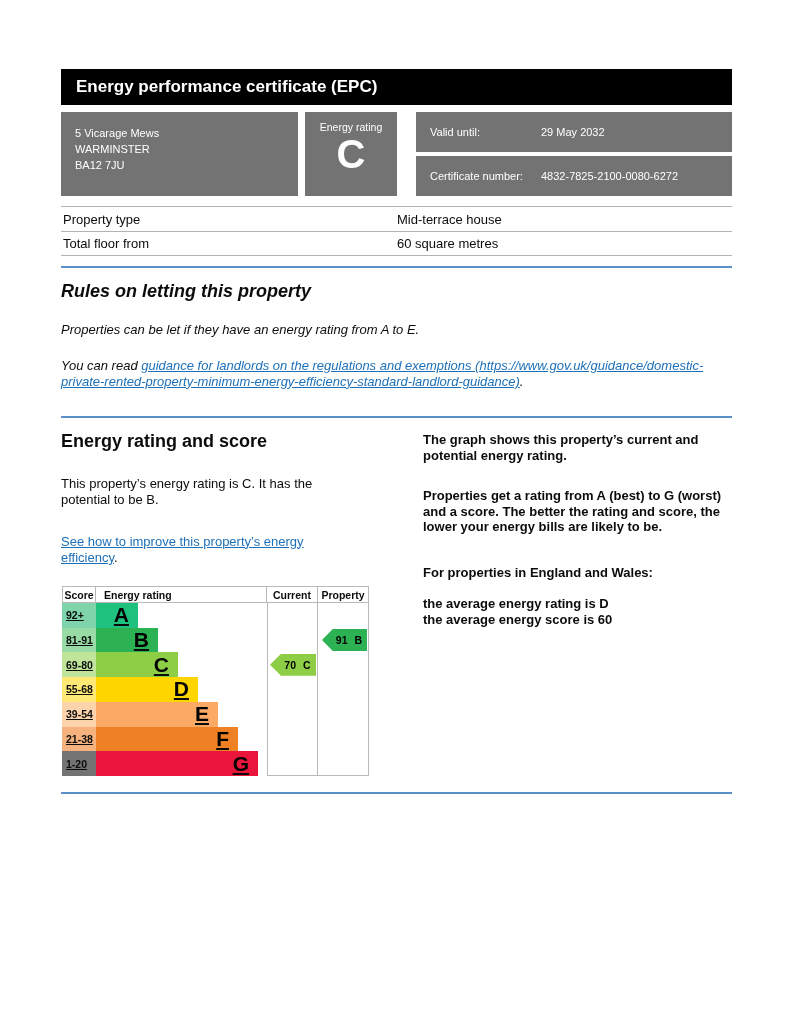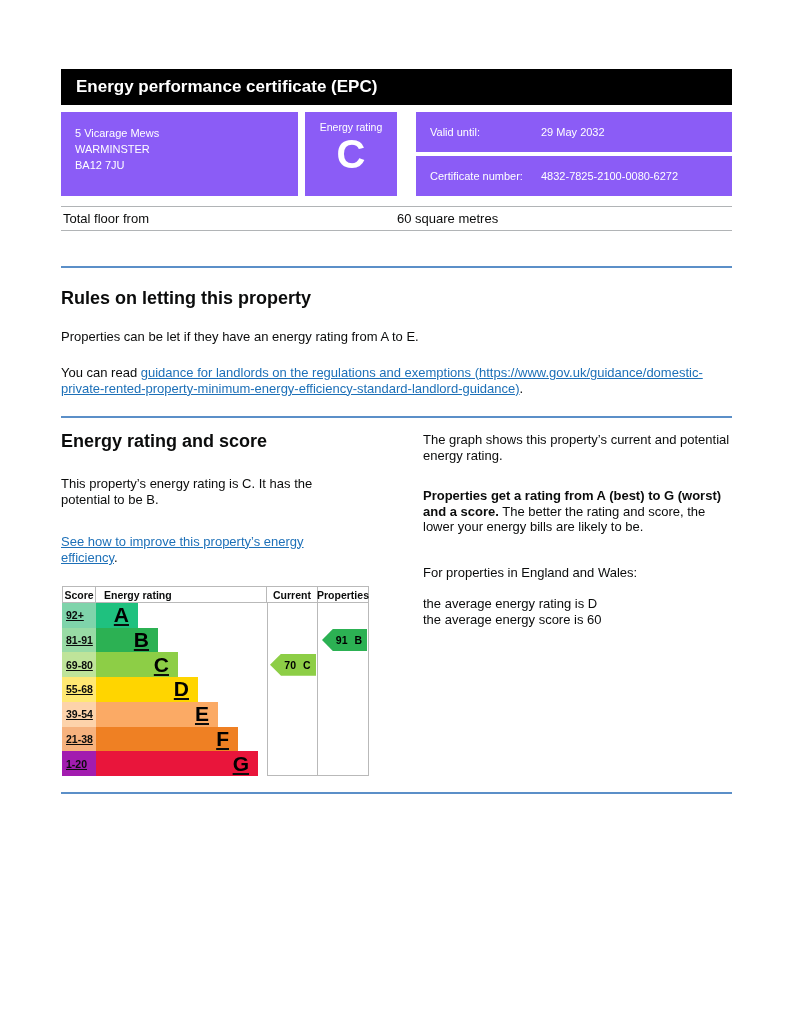--- a/index.html
+++ b/index.html
@@ -14,21 +14,21 @@
   .page { position: absolute; left: 0; top: 0; width: 793px; height: 1024px; }
 
   
   .title-bar {
     position: absolute; left: 61px; top: 69px; width: 671px; height: 36px;
     background: #000000; color: #ffffff;
     display: flex; align-items: center; padding-left: 15px;
     font-size: 17px; font-weight: bold;
   }
   .header-boxes { position: absolute; left: 61px; top: 112px; width: 671px; height: 84px; display: flex; }
-  .box-blue { background: #8b5cf6; color: #ffffff; }
+  .box-blue { background: #737373; color: #ffffff; }
   .address-box { width: 237px; height: 84px; padding: 14px 0 0 14px; font-size: 11px; line-height: 1.45; }
   .box-gap { width: 7px; }
   .rating-box { width: 92px; height: 84px; display: flex; flex-direction: column; align-items: center; padding-top: 9px; }
   .rating-box .rating-label { font-size: 10.5px; }
   .rating-box .rating-value { font-size: 40px; font-weight: bold; line-height: 1.05; }
   .right-stack { width: 328px; height: 84px; display: flex; flex-direction: column; justify-content: space-between; padding-left: 12px; }
   .info-row { height: 40px; display: flex; align-items: center; font-size: 11px; position: relative; }
   .info-row .info-label { margin-left: 14px; }
   .info-row .info-value { position: absolute; left: 125px; font-weight: normal; }
 
@@ -41,28 +41,28 @@
 
   .blue-rule { position: absolute; left: 61px; width: 671px; height: 2px; background: #5b8fc8; }
   #rule1 { top: 266px; }
   #rule2 { top: 416px; }
   #rule3 { top: 792px; }
 
   h2.section-heading { font-size: 18px; font-weight: bold; color: #0b0c0c; }
   p.body-text { font-size: 13px; line-height: 1.22; }
   a.doc-link { color: #1d70b8; text-decoration: underline; }
 
-  .rules-section { position: absolute; left: 61px; top: 288px; width: 671px; }
+  .rules-section { position: absolute; left: 61px; top: 281px; width: 671px; font-style: italic; }
   .rules-section .p1 { margin-top: 20px; }
   .rules-section .p2 { margin-top: 20px; }
 
   .left-col { position: absolute; left: 61px; top: 431px; width: 300px; }
   .left-col .p1 { margin-top: 24px; }
   .left-col .improve { margin-top: 26px; font-size: 13px; line-height: 1.25; }
-  .right-col { position: absolute; left: 423px; top: 432px; width: 312px; }
+  .right-col { position: absolute; left: 423px; top: 432px; width: 312px; font-weight: bold; }
   .right-col .p2 { margin-top: 24px; }
   .right-col .p3 { margin-top: 30px; }
   .right-col .p4 { margin-top: 15px; }
 
   
   .epc-chart { position: absolute; left: 62px; top: 586px; width: 307px; height: 190px; font-size: 11px; }
   .chart-header { display: flex; height: 17px; }
   .chart-header .hcell {
     border: 1px solid #b9b9b9; height: 17px;
     display: flex; align-items: center; justify-content: center;
@@ -120,20 +120,24 @@
       </div>
       <div class="box-blue info-row">
         <span class="info-label">Certificate number:</span>
         <span class="info-value">4832-7825-2100-0080-6272</span>
       </div>
     </div>
   </div>
 
   <div class="prop-table">
     <div class="prop-row">
+      <span class="prop-label">Property type</span>
+      <span class="prop-value">Mid-terrace house</span>
+    </div>
+    <div class="prop-row">
       <span class="prop-label">Total floor from</span>
       <span class="prop-value">60 square metres</span>
     </div>
   </div>
 
   <div class="blue-rule" id="rule1"></div>
 
   <div class="rules-section">
     <h2 class="section-heading">Rules on letting this property</h2>
     <p class="body-text p1">Properties can be let if they have an energy rating from A to E.</p>
@@ -153,21 +157,21 @@
     <p class="body-text p2"><b>Properties get a rating from A (best) to G (worst) and a score.</b><span> The better the rating and score, the lower your energy bills are likely to be.</span></p>
     <p class="body-text p3">For properties in England and Wales:</p>
     <p class="body-text p4"><span>the average energy rating is D</span><br><span>the average energy score is 60</span></p>
   </div>
 
   <div class="epc-chart">
     <div class="chart-header">
       <div class="hcell h-score">Score</div>
       <div class="hcell h-rating">Energy rating</div>
       <div class="hcell h-current">Current</div>
-      <div class="hcell h-potential">Properties</div>
+      <div class="hcell h-potential">Property</div>
     </div>
     <div class="chart-body">
       <div class="band-row">
           <div class="band-score" style="background: rgb(127, 212, 171);">92+</div>
           <div class="band-bar" style="width: 42px; background: rgb(31, 193, 127);">A</div>
         </div>
         <div class="band-row">
           <div class="band-score" style="background: rgb(152, 219, 165);">81-91</div>
           <div class="band-bar" style="width: 62px; background: rgb(44, 177, 83);">B</div>
         </div>
@@ -181,21 +185,21 @@
         </div>
         <div class="band-row">
           <div class="band-score" style="background: rgb(253, 211, 171);">39-54</div>
           <div class="band-bar" style="width: 122px; background: rgb(251, 170, 101);">E</div>
         </div>
         <div class="band-row">
           <div class="band-score" style="background: rgb(246, 178, 126);">21-38</div>
           <div class="band-bar" style="width: 142px; background: rgb(239, 128, 35);">F</div>
         </div>
         <div class="band-row">
-          <div class="band-score" style="background: #a21caf;">1-20</div>
+          <div class="band-score" style="background: #737373;">1-20</div>
           <div class="band-bar" style="width: 162px; background: rgb(233, 21, 59);">G</div>
         </div>
         <div class="col-overlay" id="col-current"></div>
       <div class="col-overlay" id="col-potential"></div>
     <div class="rating-arrow" style="background: rgb(141, 206, 70); left: 208px; width: 46px; top: 50.7857px;">
           <span>70</span>
           <span>C</span>
         </div>
         <div class="rating-arrow" style="background: rgb(44, 177, 83); left: 260px; width: 45px; top: 26.0714px;">
           <span>91</span>

